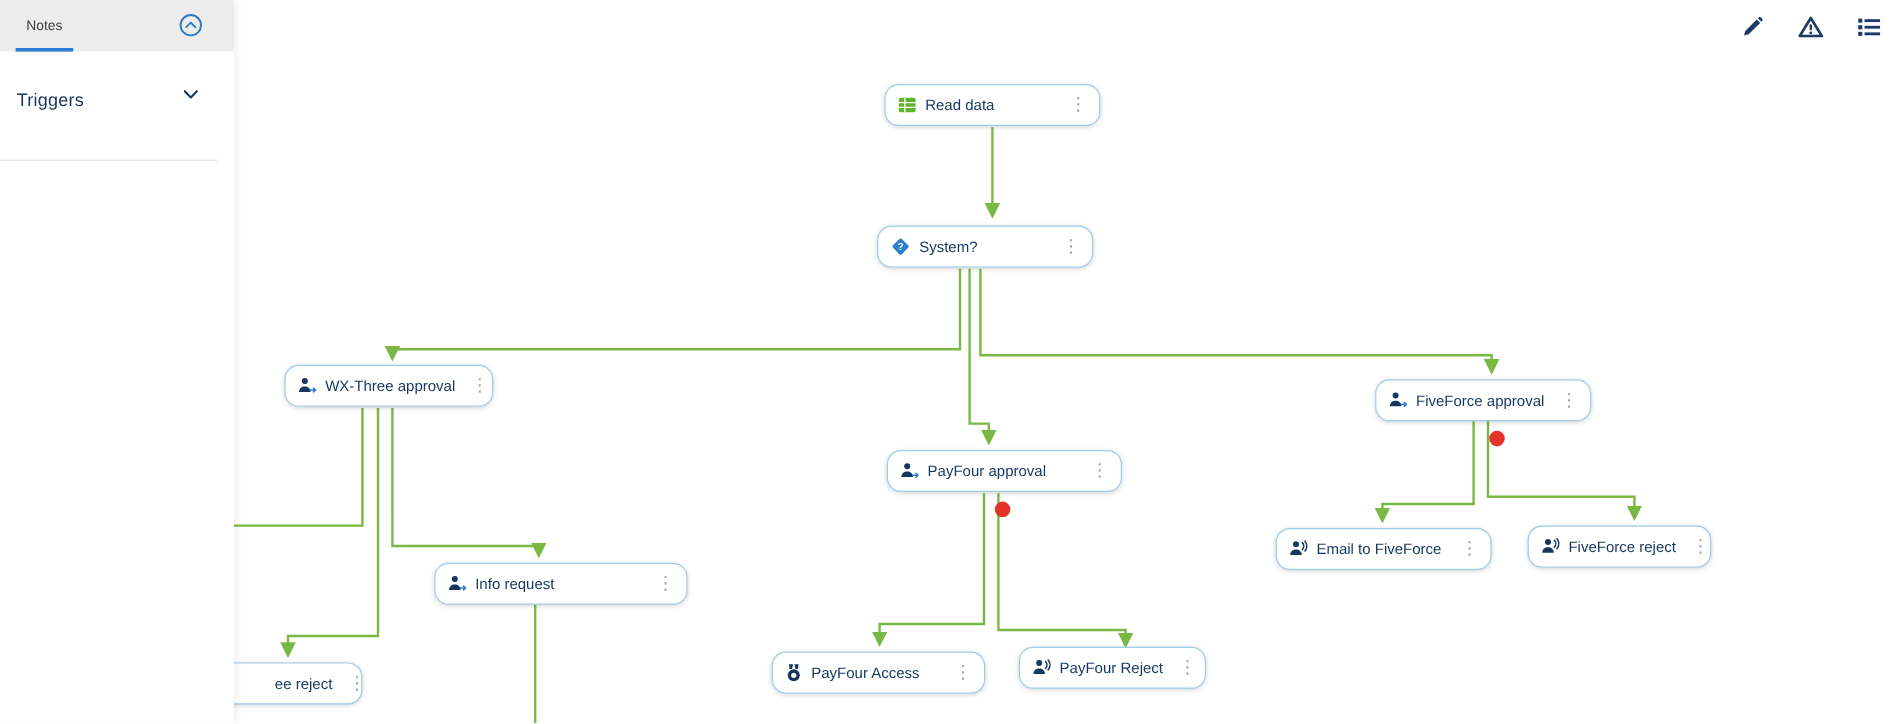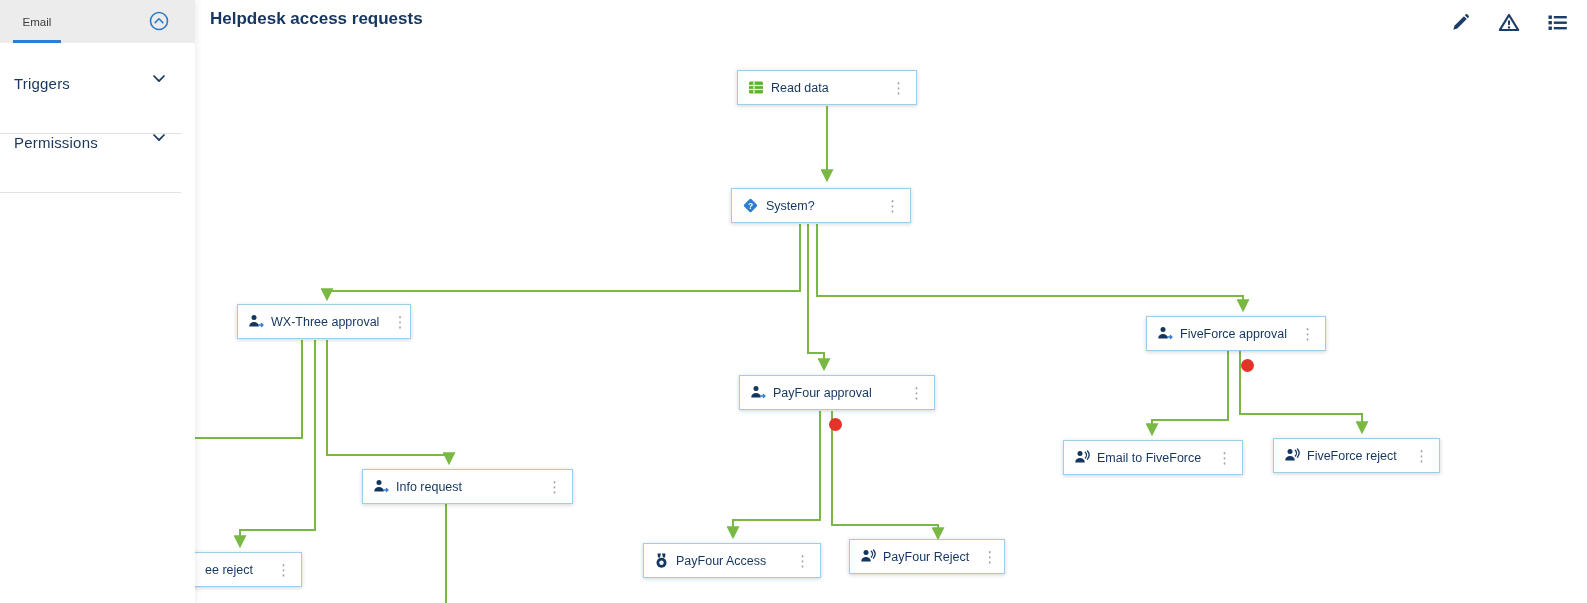--- a/index.html
+++ b/index.html
@@ -49,21 +49,21 @@
   .toolbar {
     position:absolute; right:20px; top:13px; display:flex; gap:28px;
     align-items:center; z-index:8;
   }
   .tool-btn { cursor:pointer; display:flex; align-items:center; }
 
   .connectors { position:absolute; left:0; top:0; pointer-events:none; z-index:1; }
 
   .node {
     position:absolute; height:35px; background:#fff;
-    border:1px solid #9ecdea; border-radius:0;
+    border:1px solid #9ecdea; border-radius:12px;
     box-shadow:0 1px 4px rgba(0,0,0,.18);
     display:flex; align-items:center; padding:0 7px 0 10px;
     z-index:5; cursor:pointer;
   }
   .node .icon { display:flex; align-items:center; flex:0 0 auto; }
   .node .label { font-size:12.5px; color:#14365f; margin-left:7px; white-space:nowrap; flex:1; }
   .node .kebab {
     color:#98a0a8; font-size:15px; line-height:1; margin-left:10px;
     padding:2px 3px; cursor:pointer; user-select:none;
   }
@@ -71,50 +71,43 @@
     position:absolute; width:13px; height:13px; border-radius:50%;
     background:#e5332a; z-index:6; cursor:pointer;
   }
 </style>
 </head>
 <body>
 
 <div class="sidebar">
   <div class="sidebar-top">
     <div class="tab-info">
-      <span>Email</span>
+      <span>Notes</span>
     </div>
     <div class="tab-underline"></div>
     <div class="collapse-btn">
       <svg width="20" height="20" viewBox="0 0 20 20">
         <circle cx="10" cy="10" r="8.5" fill="none" stroke="#2e7cc4" stroke-width="1.6"></circle>
         <path d="M6.2 11.6 L10 7.8 L13.8 11.6" fill="none" stroke="#2e7cc4" stroke-width="1.6" stroke-linecap="round" stroke-linejoin="round"></path>
       </svg>
     </div>
   </div>
 
   <div class="side-menu">
     <div class="side-item">
       <span class="lbl">Triggers</span>
       <svg width="12" height="8" viewBox="0 0 12 8">
           <path d="M1 1 L6 6.2 L11 1" fill="none" stroke="#16365e" stroke-width="1.7" stroke-linecap="round" stroke-linejoin="round"></path>
         </svg>
     </div>
-    <div class="side-item">
-      <span class="lbl">Permissions</span>
-      <svg width="12" height="8" viewBox="0 0 12 8">
-          <path d="M1 1 L6 6.2 L11 1" fill="none" stroke="#16365e" stroke-width="1.7" stroke-linecap="round" stroke-linejoin="round"></path>
-        </svg>
-    </div>
   </div>
 </div>
 
 <div class="main">
 
-  <div class="page-title">Helpdesk access requests</div>
 
   <div class="toolbar">
     <span class="tool-btn">
       <svg width="19" height="19" viewBox="0 0 20 20">
         <path d="M2.5 17.5 L3.6 13.4 L13.6 3.4 L16.6 6.4 L6.6 16.4 Z" fill="#1b3c66"></path>
         <path d="M14.6 2.4 L17.6 5.4 L18.6 4.4 Q19.3 3.6 18.6 2.9 L17.1 1.4 Q16.4 0.7 15.6 1.4 Z" fill="#1b3c66"></path>
       </svg>
     </span>
     <span class="tool-btn">
       <svg width="22" height="19" viewBox="0 0 22 19">
@@ -235,21 +228,21 @@
           <circle cx="6" cy="3.6" r="2.5" fill="#14365f"></circle>
           <path d="M1.2 12.6 C1.2 9.6 3.3 8 6 8 C8.7 8 10.8 9.6 10.8 12.6 Z" fill="#14365f"></path>
           <path d="M11.3 2.2 A4.2 4.2 0 0 1 11.3 8" stroke="#14365f" stroke-width="1.3" fill="none" stroke-linecap="round"></path>
           <path d="M13.5 1 A6.5 6.5 0 0 1 13.5 9.2" stroke="#14365f" stroke-width="1.3" fill="none" stroke-linecap="round"></path>
         </svg>
     </span>
     <span class="label">Email to FiveForce</span>
     <span class="kebab">⋮</span>
   </div>
 
-  <div class="node" style="left:1078px; top:438px; width:167px">
+  <div class="node" style="left:1078px; top:438px; width:153px">
     <span class="icon">
       <svg width="16" height="15" viewBox="0 0 16 15">
           <circle cx="6" cy="3.6" r="2.5" fill="#14365f"></circle>
           <path d="M1.2 12.6 C1.2 9.6 3.3 8 6 8 C8.7 8 10.8 9.6 10.8 12.6 Z" fill="#14365f"></path>
           <path d="M11.3 2.2 A4.2 4.2 0 0 1 11.3 8" stroke="#14365f" stroke-width="1.3" fill="none" stroke-linecap="round"></path>
           <path d="M13.5 1 A6.5 6.5 0 0 1 13.5 9.2" stroke="#14365f" stroke-width="1.3" fill="none" stroke-linecap="round"></path>
         </svg>
     </span>
     <span class="label">FiveForce reject</span>
     <span class="kebab">⋮</span>
@@ -275,20 +268,20 @@
           <path d="M1.2 12.6 C1.2 9.6 3.3 8 6 8 C8.7 8 10.8 9.6 10.8 12.6 Z" fill="#14365f"></path>
           <path d="M11.3 2.2 A4.2 4.2 0 0 1 11.3 8" stroke="#14365f" stroke-width="1.3" fill="none" stroke-linecap="round"></path>
           <path d="M13.5 1 A6.5 6.5 0 0 1 13.5 9.2" stroke="#14365f" stroke-width="1.3" fill="none" stroke-linecap="round"></path>
         </svg>
     </span>
     <span class="label">PayFour Reject</span>
     <span class="kebab">⋮</span>
   </div>
 
   <div class="node" style="left:-73px; top:552px; width:180px">
-    <span class="label" style="margin-left:72px">ee reject</span>
+    <span class="label" style="margin-left:96px">ee reject</span>
     <span class="kebab">⋮</span>
   </div>
 
   <div class="error-dot" style="left:634px; top:418px"></div>
   <div class="error-dot" style="left:1046px; top:359px"></div>
 
 </div>
 
 </body></html>

